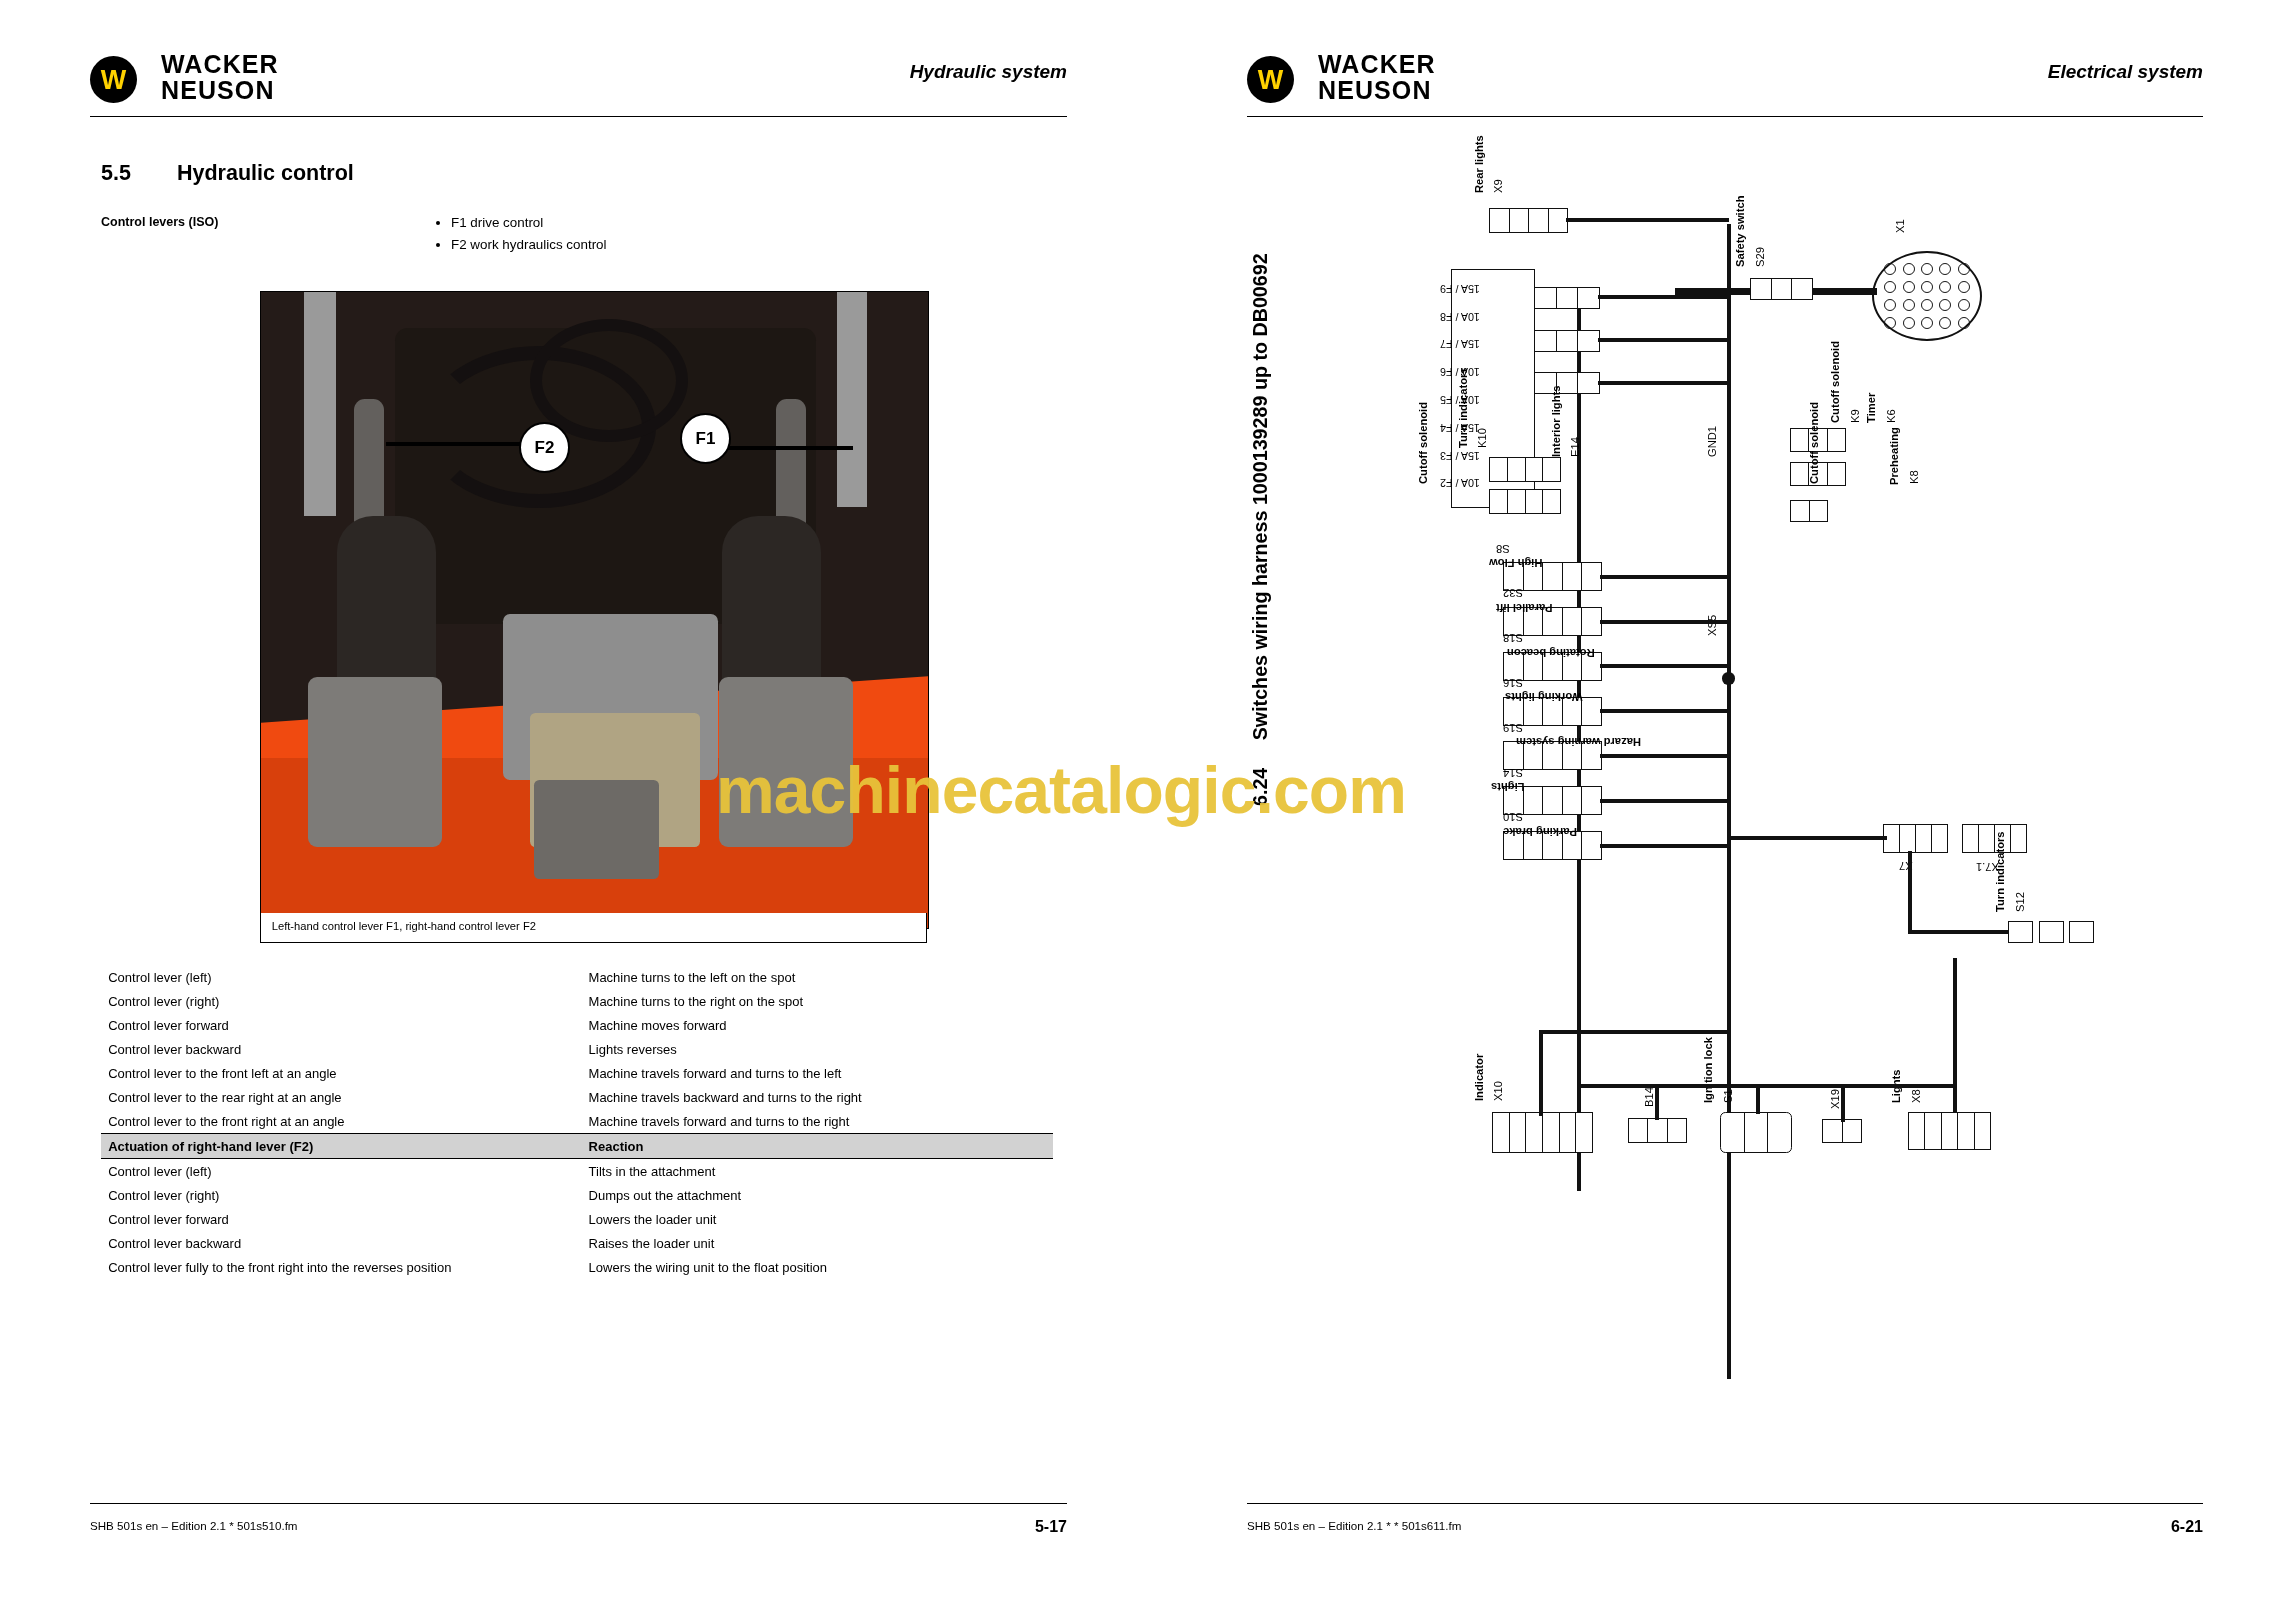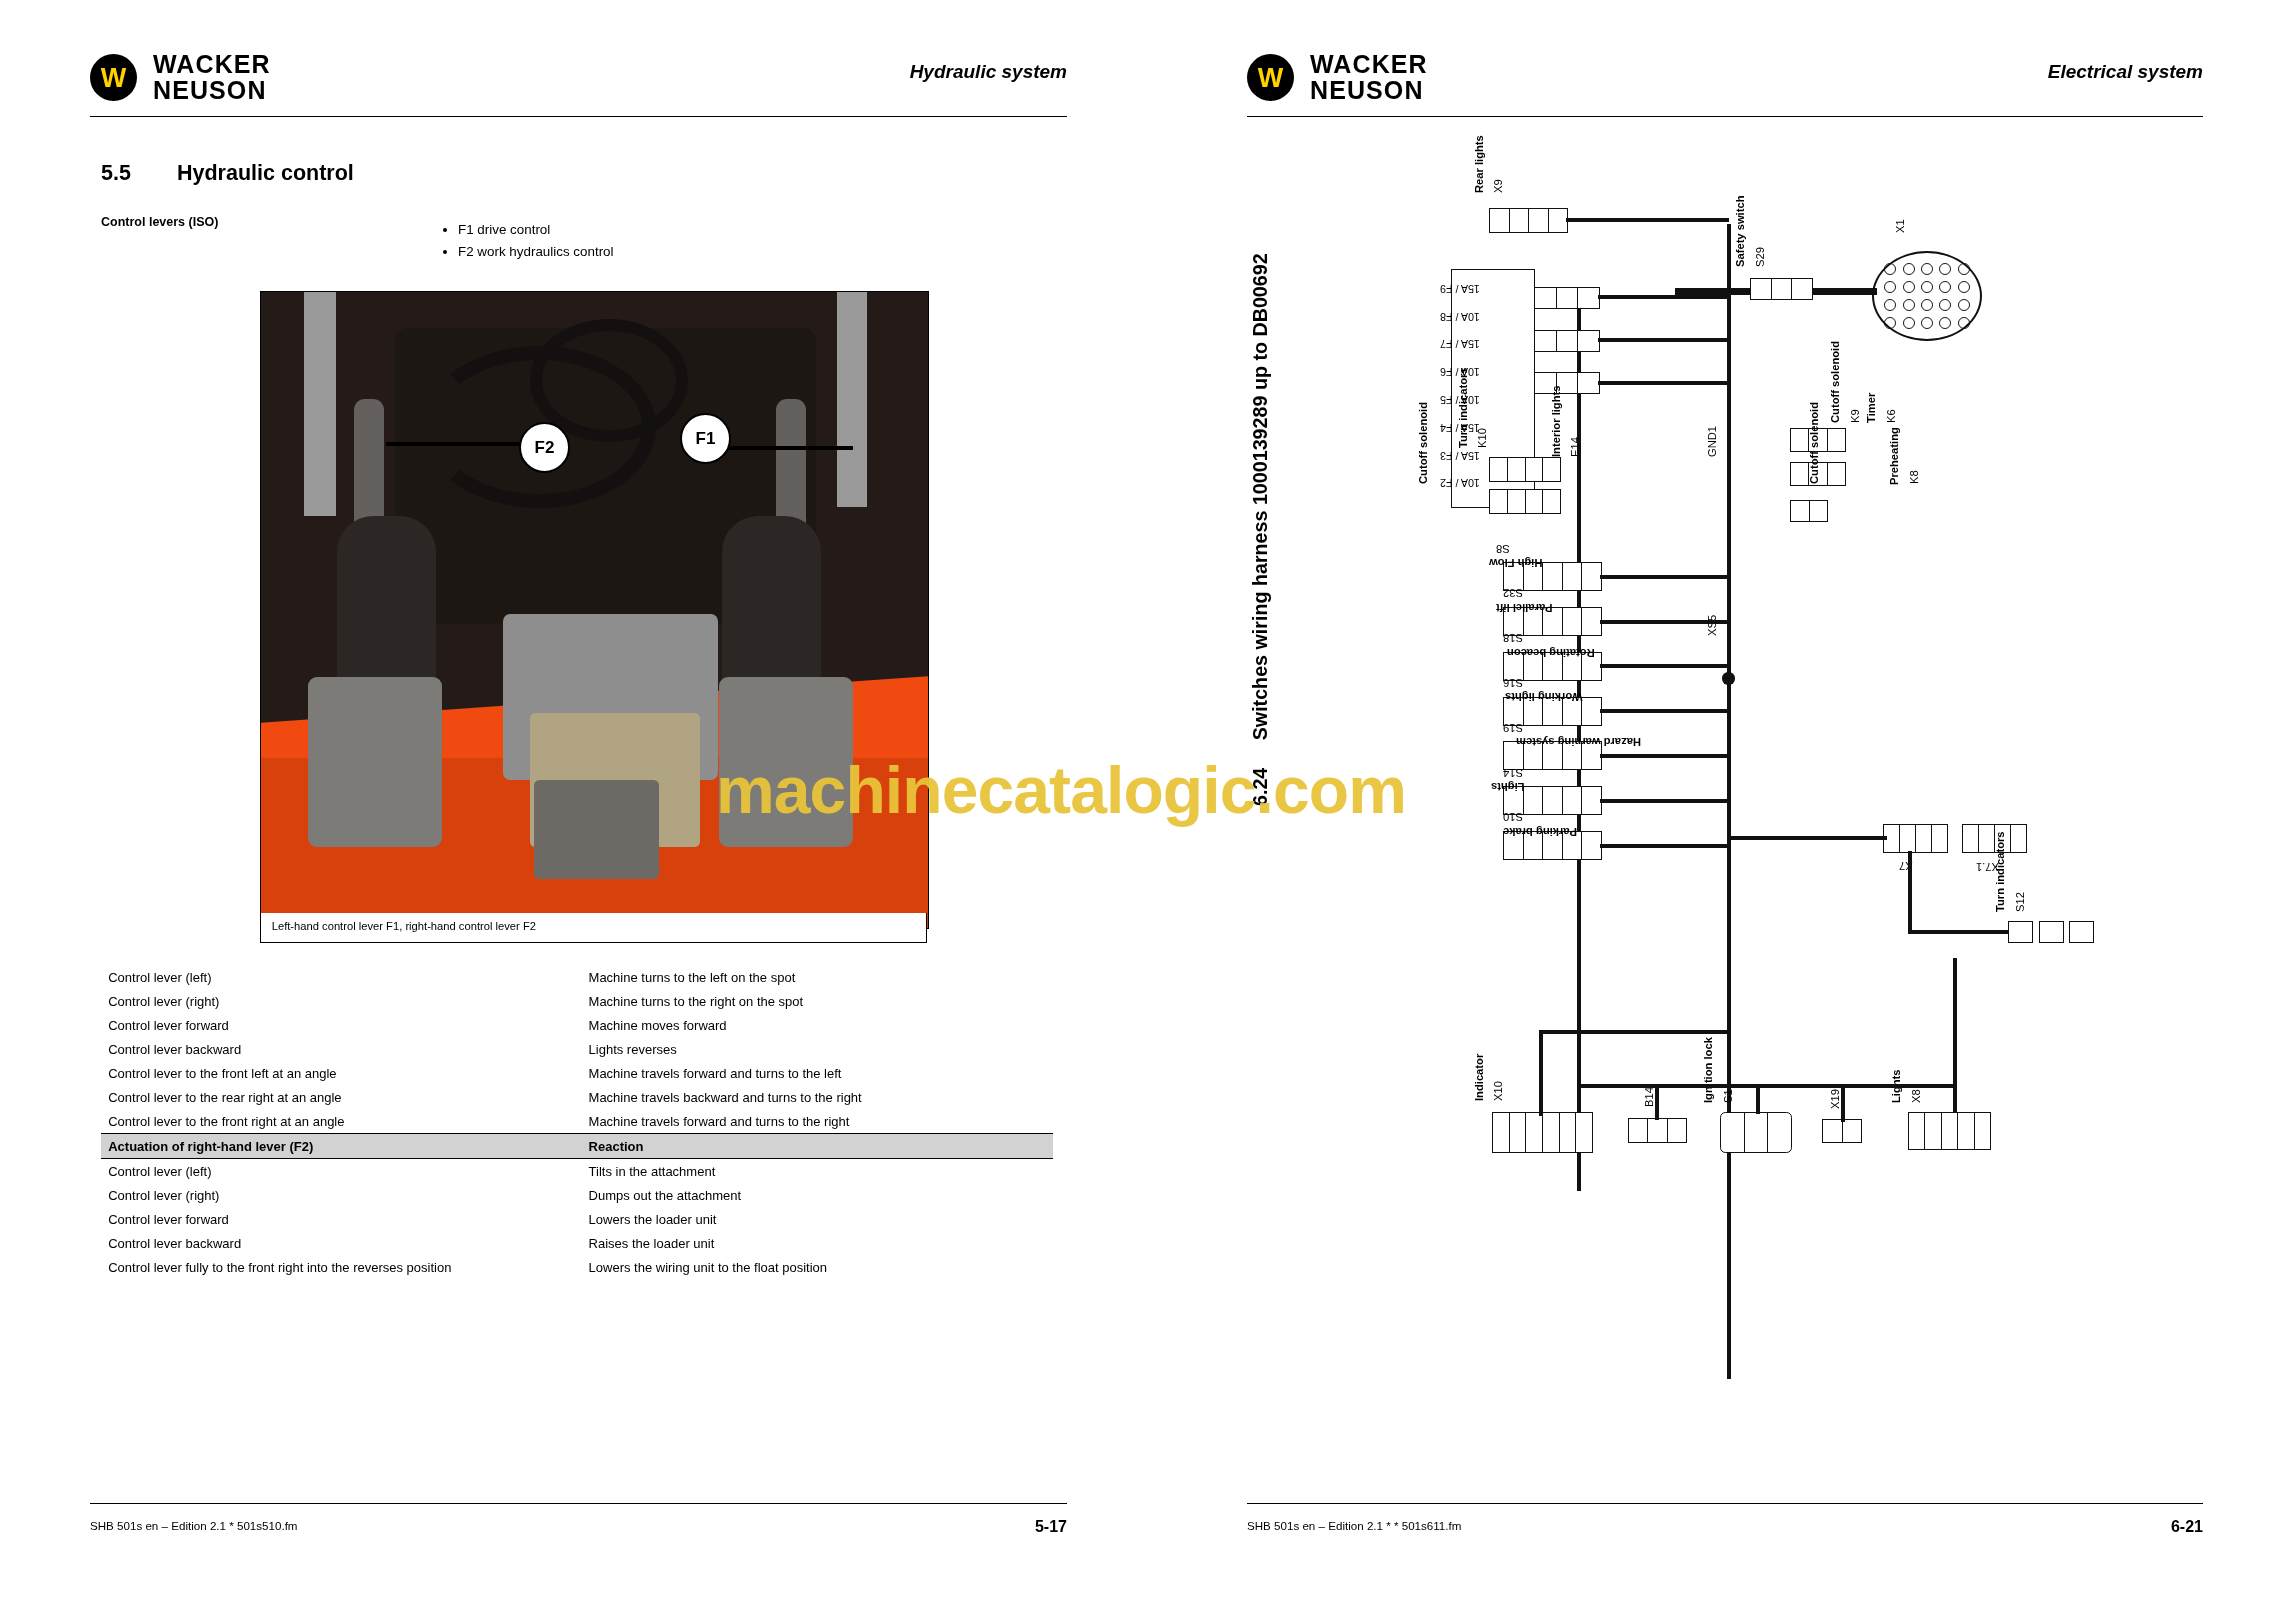--- a/index.html
+++ b/index.html
@@ -4,42 +4,42 @@
 <style>
   html,body{margin:0;padding:0;background:#ffffff;}
   body{font-family:"Liberation Sans",sans-serif;color:#000;}
   .page{position:relative;width:2293px;height:1622px;background:#fff;overflow:hidden;}
   .sheet{position:absolute;top:0;height:1622px;background:#fff;}
   .sheet.left{left:0;width:1157px;}
   .sheet.right{left:1157px;width:1136px;}
 
   
   .hdr{position:absolute;left:0;right:0;top:52px;height:64px;}
-  .logo-wrap{position:absolute;left:90px;top:0;display:flex;align-items:center;gap:16px;}
+  .logo-wrap{position:absolute;left:90px;top:0;display:flex;align-items:flex-end;gap:24px;}
   .logo-mark{width:47px;height:47px;border-radius:50%;background:#000;position:relative;}
   .logo-mark:after{content:"W";position:absolute;left:0;right:0;top:50%;transform:translateY(-50%);
     text-align:center;color:#ffd200;font-size:27px;font-weight:bold;font-family:"Liberation Sans",sans-serif;}
   .logo-text{line-height:1.02;}
   .logo-text .l1{font-size:25px;font-weight:bold;letter-spacing:1.1px;}
   .logo-text .l2{font-size:25px;font-weight:bold;letter-spacing:1.1px;}
   .hdr-title{position:absolute;right:90px;top:9px;font-size:19px;font-style:italic;font-weight:bold;}
   .hdr-rule{position:absolute;left:90px;right:90px;top:64px;border-top:1.8px solid #000;}
 
   
   .ftr-rule{position:absolute;left:90px;right:90px;bottom:118px;border-top:0.9px solid #000;}
   .ftr-left{position:absolute;left:90px;bottom:90px;font-size:11.6px;}
   .ftr-right{position:absolute;right:90px;bottom:86px;font-size:16px;font-weight:bold;}
 
   
   .sec-num{position:absolute;left:101px;top:161px;font-size:21.5px;font-weight:bold;}
   .sec-title{position:absolute;left:177px;top:161px;font-size:21.5px;font-weight:bold;}
   .side-label{position:absolute;left:101px;top:215px;font-size:12.5px;font-weight:bold;}
   .bullets{position:absolute;left:430px;top:210px;}
   .bullets li{font-size:13.4px;margin-bottom:7.2px;list-style:disc;}
-  .bullets{padding-left:16px;margin:12px;}
+  .bullets{padding-left:16px;margin:5px;}
 
   .photo{position:absolute;left:260px;top:291px;width:667px;height:636px;
      background:#241b18;border:0.9px solid #000;overflow:hidden;}
   .caption{position:absolute;left:260px;top:913px;width:667px;height:29.6px;background:#fff;
      border:0.9px solid #000;border-top:none;box-sizing:border-box;font-size:11.2px;padding:7.2px 0 0 10.7px;}
 
   .photo .floor{position:absolute;left:-36px;top:407px;width:752px;height:269px;background:#f04a10;
      transform:skewY(-4deg);}
   .photo .floor2{position:absolute;left:-54px;top:466px;width:806px;height:233px;background:#d8400c;}
   .photo .cabin-post-l{position:absolute;left:43px;top:0;width:32px;height:224px;background:#9a9a9a;}

